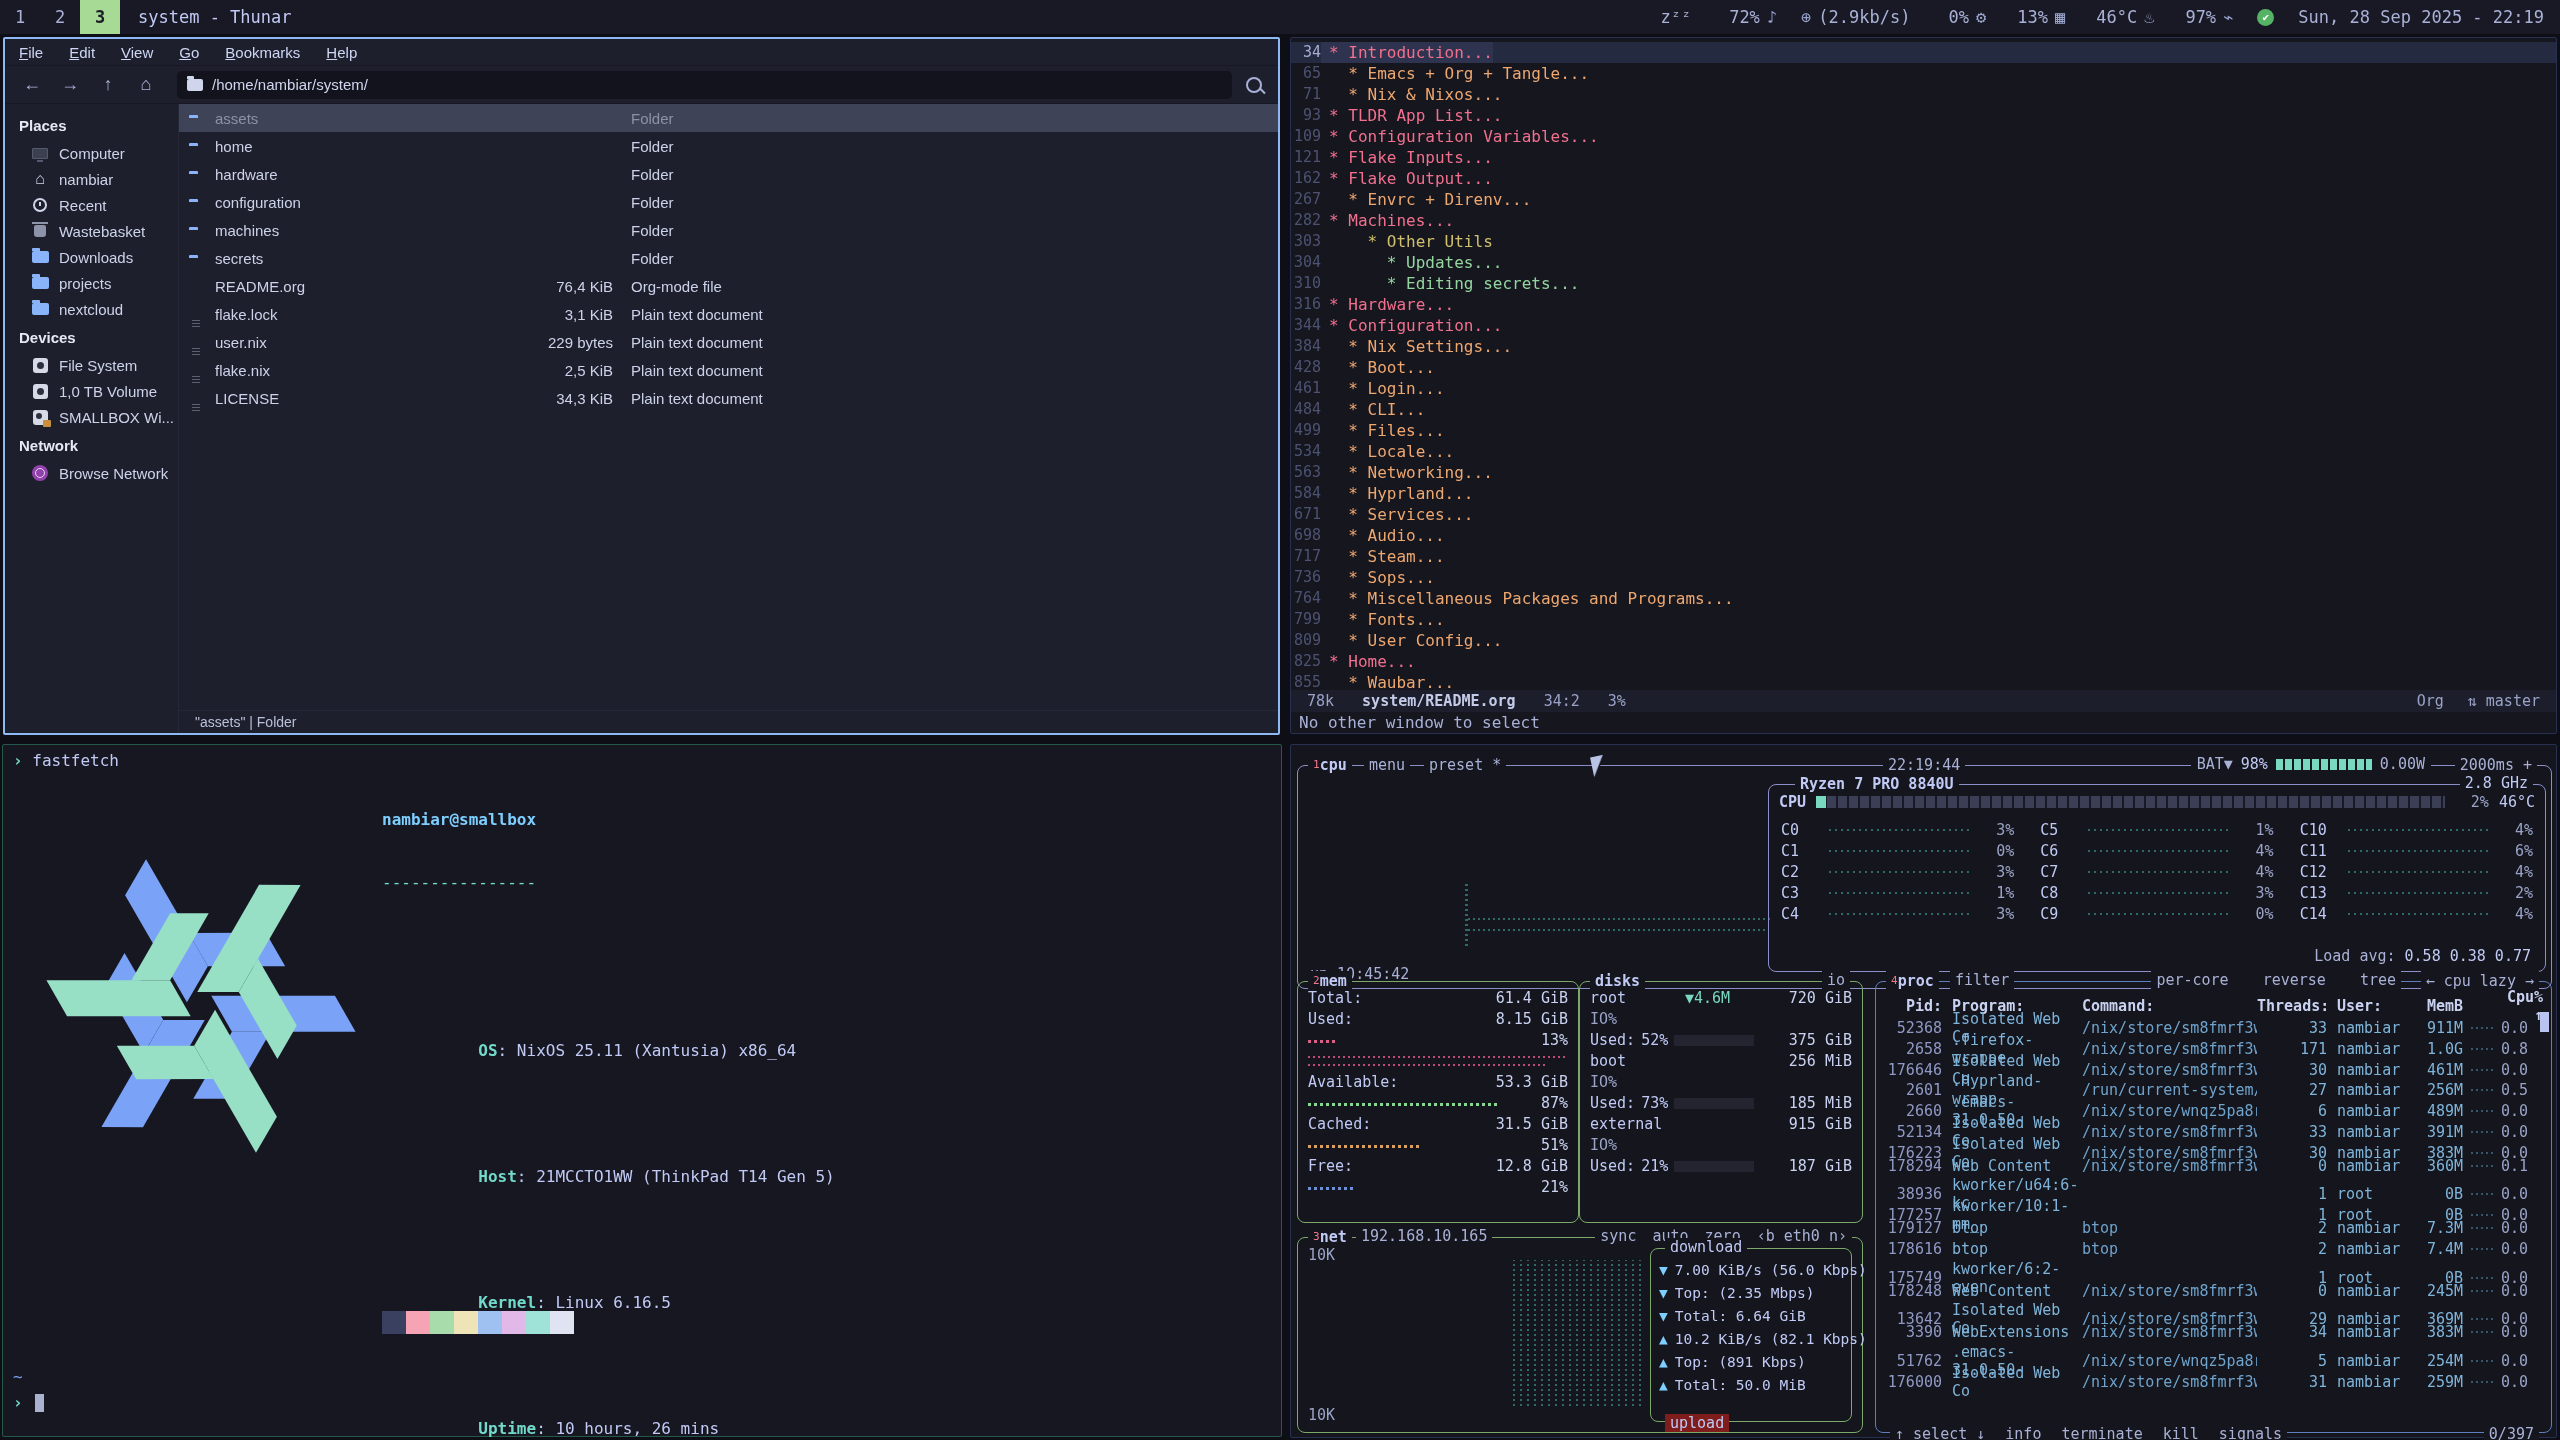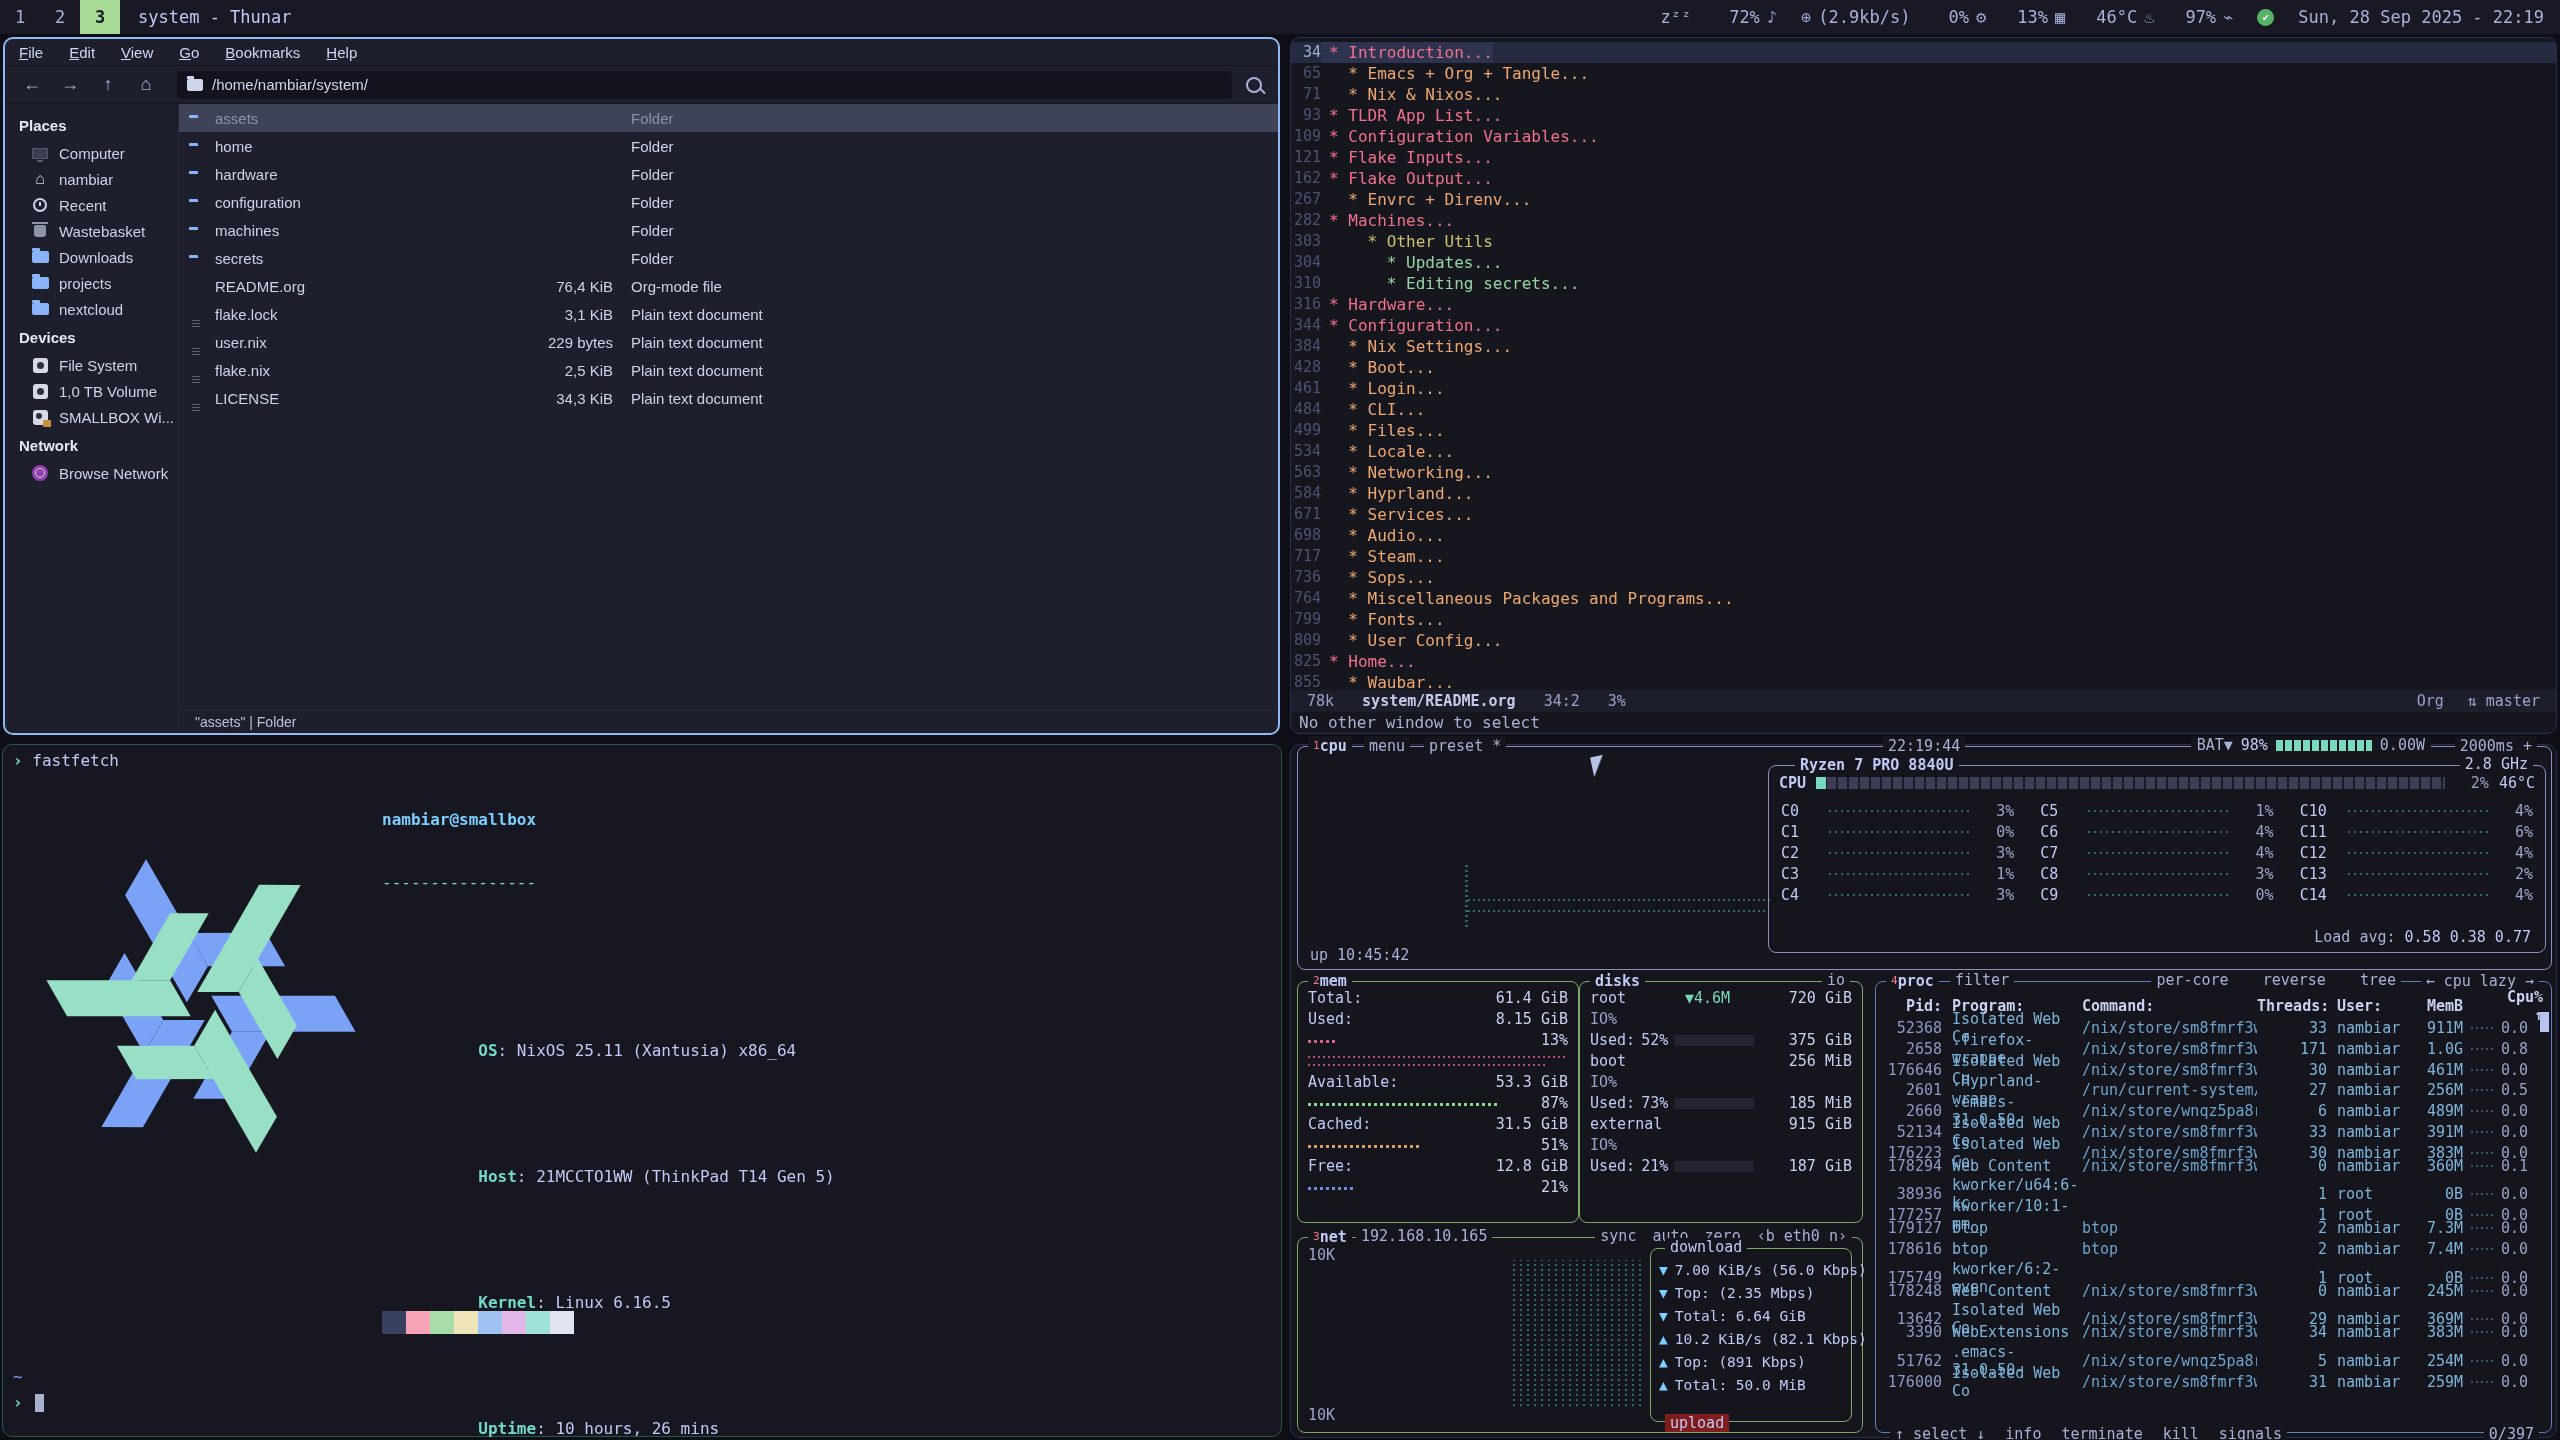--- a/index.html
+++ b/index.html
@@ -9,21 +9,21 @@
 .topbar{position:absolute;left:0;top:0;width:2560px;height:34px;background:#181925;display:flex;align-items:center;font-size:17px;color:#a9b1d6}
 .ws-wrap{display:flex;align-items:stretch;height:100%}
 .ws{width:40px;display:flex;align-items:center;justify-content:center;color:#a9b1d6}
 .ws.active{background:#a6da95;color:#1a1b26;font-weight:bold}
 .tb-title{margin-left:18px;color:#c0caf5}
 .tb-right{margin-left:auto;display:flex;align-items:center;gap:24px;padding-right:16px}
 .mod{display:flex;align-items:center;gap:7px;white-space:nowrap}
 .mod .glyph{color:#9aa5ce}
 .checkdot{width:17px;height:17px;border-radius:50%;background:#56b366;color:#fff;font-size:11px;display:flex;align-items:center;justify-content:center}
 
-.win{position:absolute;border-radius:10px}
+.win{position:absolute;border-radius:2px}
 #thunar{left:3px;top:37px;width:1277px;height:698px;background:#1e1f2c;border:2px solid #8fb9f2;display:flex;flex-direction:column;font-family:"Liberation Sans","DejaVu Sans",sans-serif}
 #terminal{left:2px;top:744px;width:1280px;height:693px;background:#171722;border:1px solid #24584a}
 #emacs{left:1290px;top:37px;width:1267px;height:697px;background:#16161f;border:1px solid #283052}
 #btop{left:1290px;top:744px;width:1267px;height:694px;background:#14151d;border:1px solid #283052;font-size:15px}
 
 .menubar{height:27px;display:flex;align-items:center;gap:26px;padding:0 14px;font-size:15px;color:#cdd6f4;border-bottom:1px solid #181824}
 .mitem::first-letter{text-decoration:underline}
 .toolbar{height:38px;display:flex;align-items:center;padding:0 10px;gap:4px;border-bottom:1px solid #181824}
 .navbtn{width:34px;height:28px;display:flex;align-items:center;justify-content:center;font-size:18px;color:#a9b1d6;border-radius:4px}
 .pathpill{flex:1;height:28px;margin:0 10px;background:#12131c;border-radius:5px;display:flex;align-items:center;gap:9px;padding:0 10px;font-size:15px;color:#d0d6ee}
@@ -97,21 +97,21 @@
 .pal{width:24px;height:23px}
 .tprompt1{position:absolute;left:10px;bottom:50px;font-size:16px;color:#7aa2f7}
 .tprompt2{position:absolute;left:10px;bottom:24px;font-size:16px;display:flex;gap:12px;align-items:center}
 .cursorblock{width:9px;height:18px;background:#aab2d0}
 
 .bx{position:absolute;border:1.5px solid;border-radius:8px}
 .btab{position:absolute;top:-11px;background:#14151d;padding:0 5px;line-height:20px;white-space:nowrap}
 .bnum{color:#f7768e;font-size:11px;vertical-align:top}
 .bname{font-weight:bold;color:#c0caf5}
 .bdim{color:#a9b1d6}
-#cpu-box{left:6px;top:1px;width:1255px;height:224px;border-color:#8a8fc7}
+#cpu-box{left:6px;top:20px;width:1255px;height:224px;border-color:#8a8fc7}
 #ryzen-box{left:470px;top:18px;width:778px;height:188px;border-color:#8a8fc7;position:absolute}
 .cpurow{position:absolute;left:10px;right:10px;top:7px;display:flex;align-items:center;gap:10px;height:20px}
 .cpubar{flex:1;height:12px;background:repeating-linear-gradient(90deg,#3b3e55 0 9px,#181926 9px 11px);position:relative}
 .cpubar::before{content:"";position:absolute;left:0;top:0;width:10px;height:100%;background:#79d9c0}
 .cores{position:absolute;left:12px;right:12px;top:34px;display:grid;grid-template-columns:repeat(3,1fr);grid-template-rows:repeat(5,21px);grid-auto-flow:column;column-gap:26px;font-size:15px}
 .core{display:flex;align-items:center}
 .cname{width:40px;color:#c0caf5}
 .cleader{flex:1;height:2px;background:repeating-linear-gradient(90deg,#2e6b62 0 2px,transparent 2px 6px);margin:0 8px}
 .cpct{width:34px;text-align:right;color:#9aa3c7}
 .loadavg{position:absolute;right:14px;bottom:6px;color:#9aa3c7}

